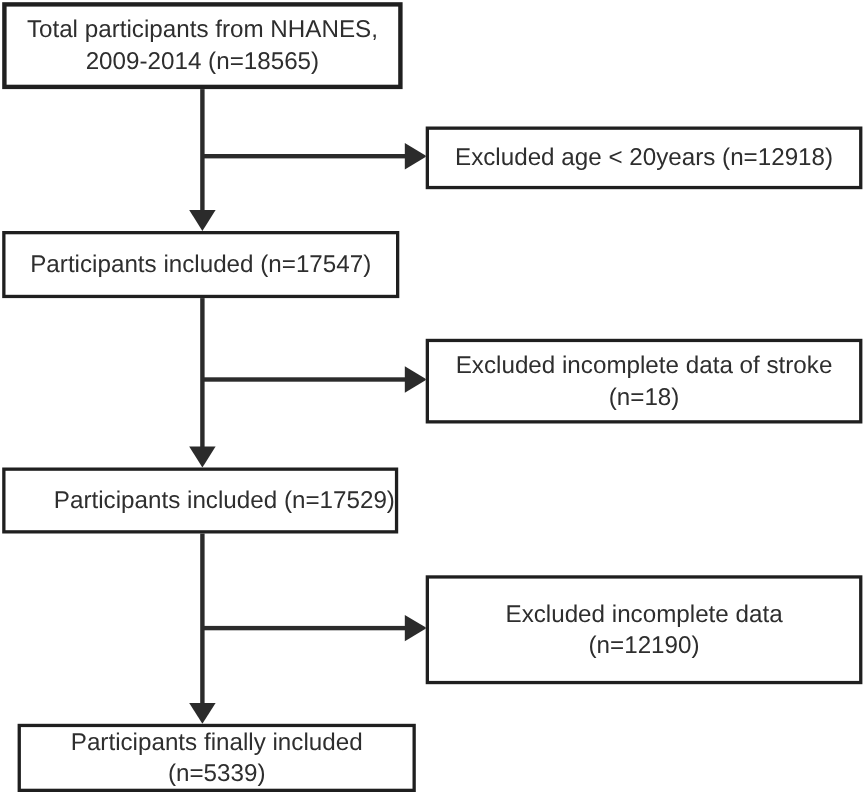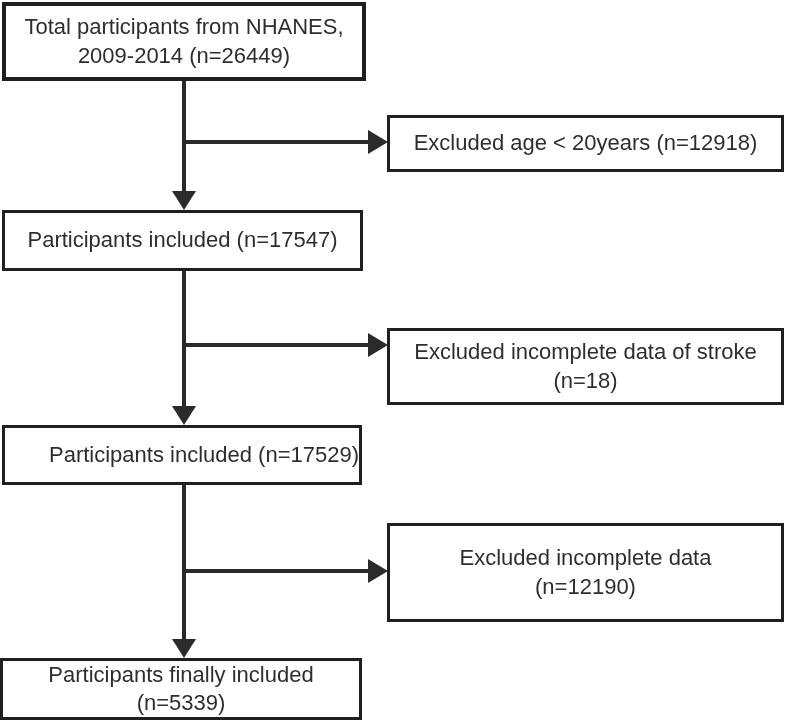--- a/index.html
+++ b/index.html
@@ -51,24 +51,24 @@
     position:absolute;
     width:0;height:0;
     border-top:12px solid transparent;
     border-bottom:12px solid transparent;
     border-left:20px solid var(--line);
   }
   
   #box-total            {left:2px;   top:2px;   width:364px; height:79px;}
   #box-excluded-age     {left:387px; top:115px; width:397px; height:57px;}
   #box-included-first   {left:2px;   top:210px; width:361px; height:61px;}
-  #box-excluded-stroke  {left:387px; top:308px; width:397px; height:77px;margin-top:20px;}
+  #box-excluded-stroke  {left:387px; top:308px; width:397px; height:77px;}
   #box-included-second  {left:2px;   top:425px; width:360px; height:60px;align-items:flex-end;}
   #box-excluded-caffeine{left:387px; top:523px; width:397px; height:99px;}
-  #box-final            {left:0;   top:658px; width:362px; height:62px;justify-content:flex-end;}
+  #box-final            {left:16px;   top:658px; width:362px; height:62px;justify-content:flex-end;}
   
   #vline-1{left:182px; top:81px;  width:4px; height:112px;}
   #vline-2{left:182px; top:271px; width:4px; height:137px;}
   #vline-3{left:182px; top:485px; width:4px; height:156px;}
   #hline-1{left:184px; top:140px; width:185px; height:4px;}
   #hline-2{left:184px; top:343px; width:185px; height:4px;}
   #hline-3{left:184px; top:569px; width:185px; height:4px;}
   #arrow-down-1{left:172px; top:191px;}
   #arrow-down-2{left:172px; top:406px;}
   #arrow-down-3{left:172px; top:639px;}
@@ -76,21 +76,21 @@
   #arrow-right-2{left:368px; top:333px;}
   #arrow-right-3{left:368px; top:559px;}
 </style>
 </head>
 <body>
 
 <div class="canvas">
 
   <div class="box heavy" id="box-total">
     <div class="ln">Total participants from NHANES,</div>
-    <div class="ln">2009-2014 (n=26449)</div>
+    <div class="ln">2009-2014 (n=18565)</div>
   </div>
 
   <div class="vline" id="vline-1"></div>
   <div class="arrow-down" id="arrow-down-1"></div>
   <div class="hline" id="hline-1"></div>
   <div class="arrow-right" id="arrow-right-1"></div>
 
   <div class="box" id="box-excluded-age">
     <div class="ln">Excluded age &lt; 20years (n=12918)</div>
   </div>

